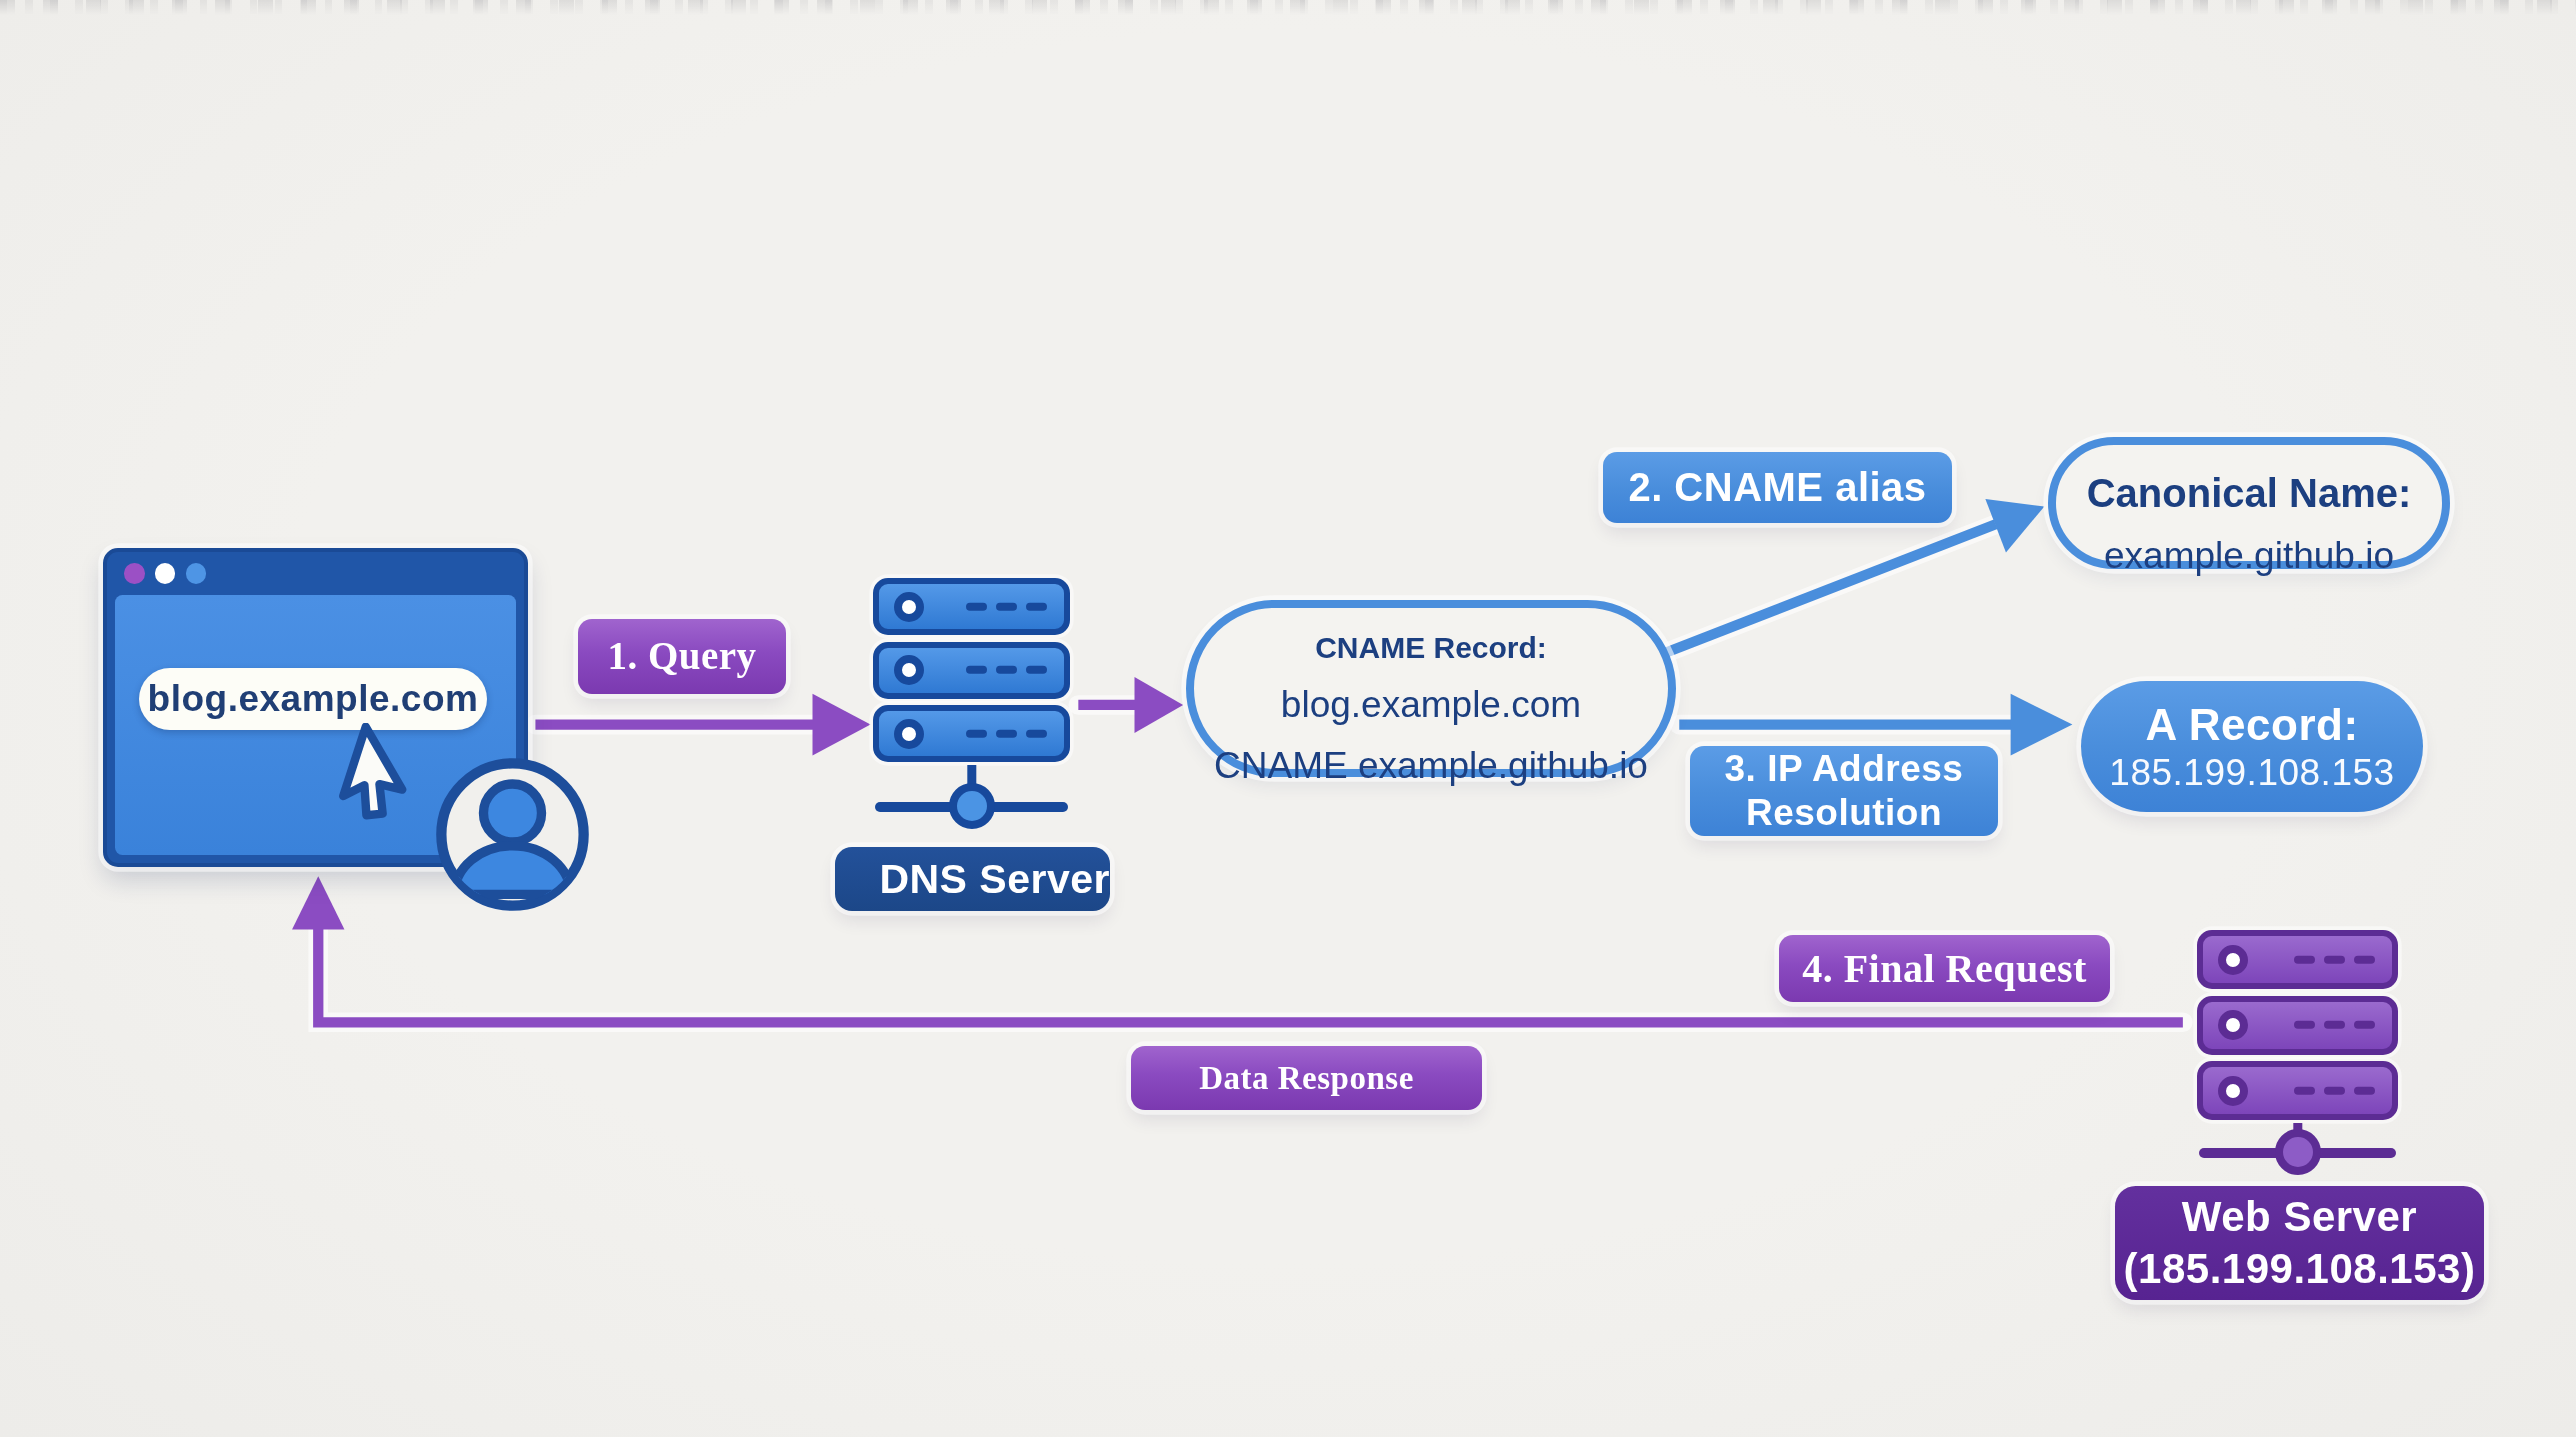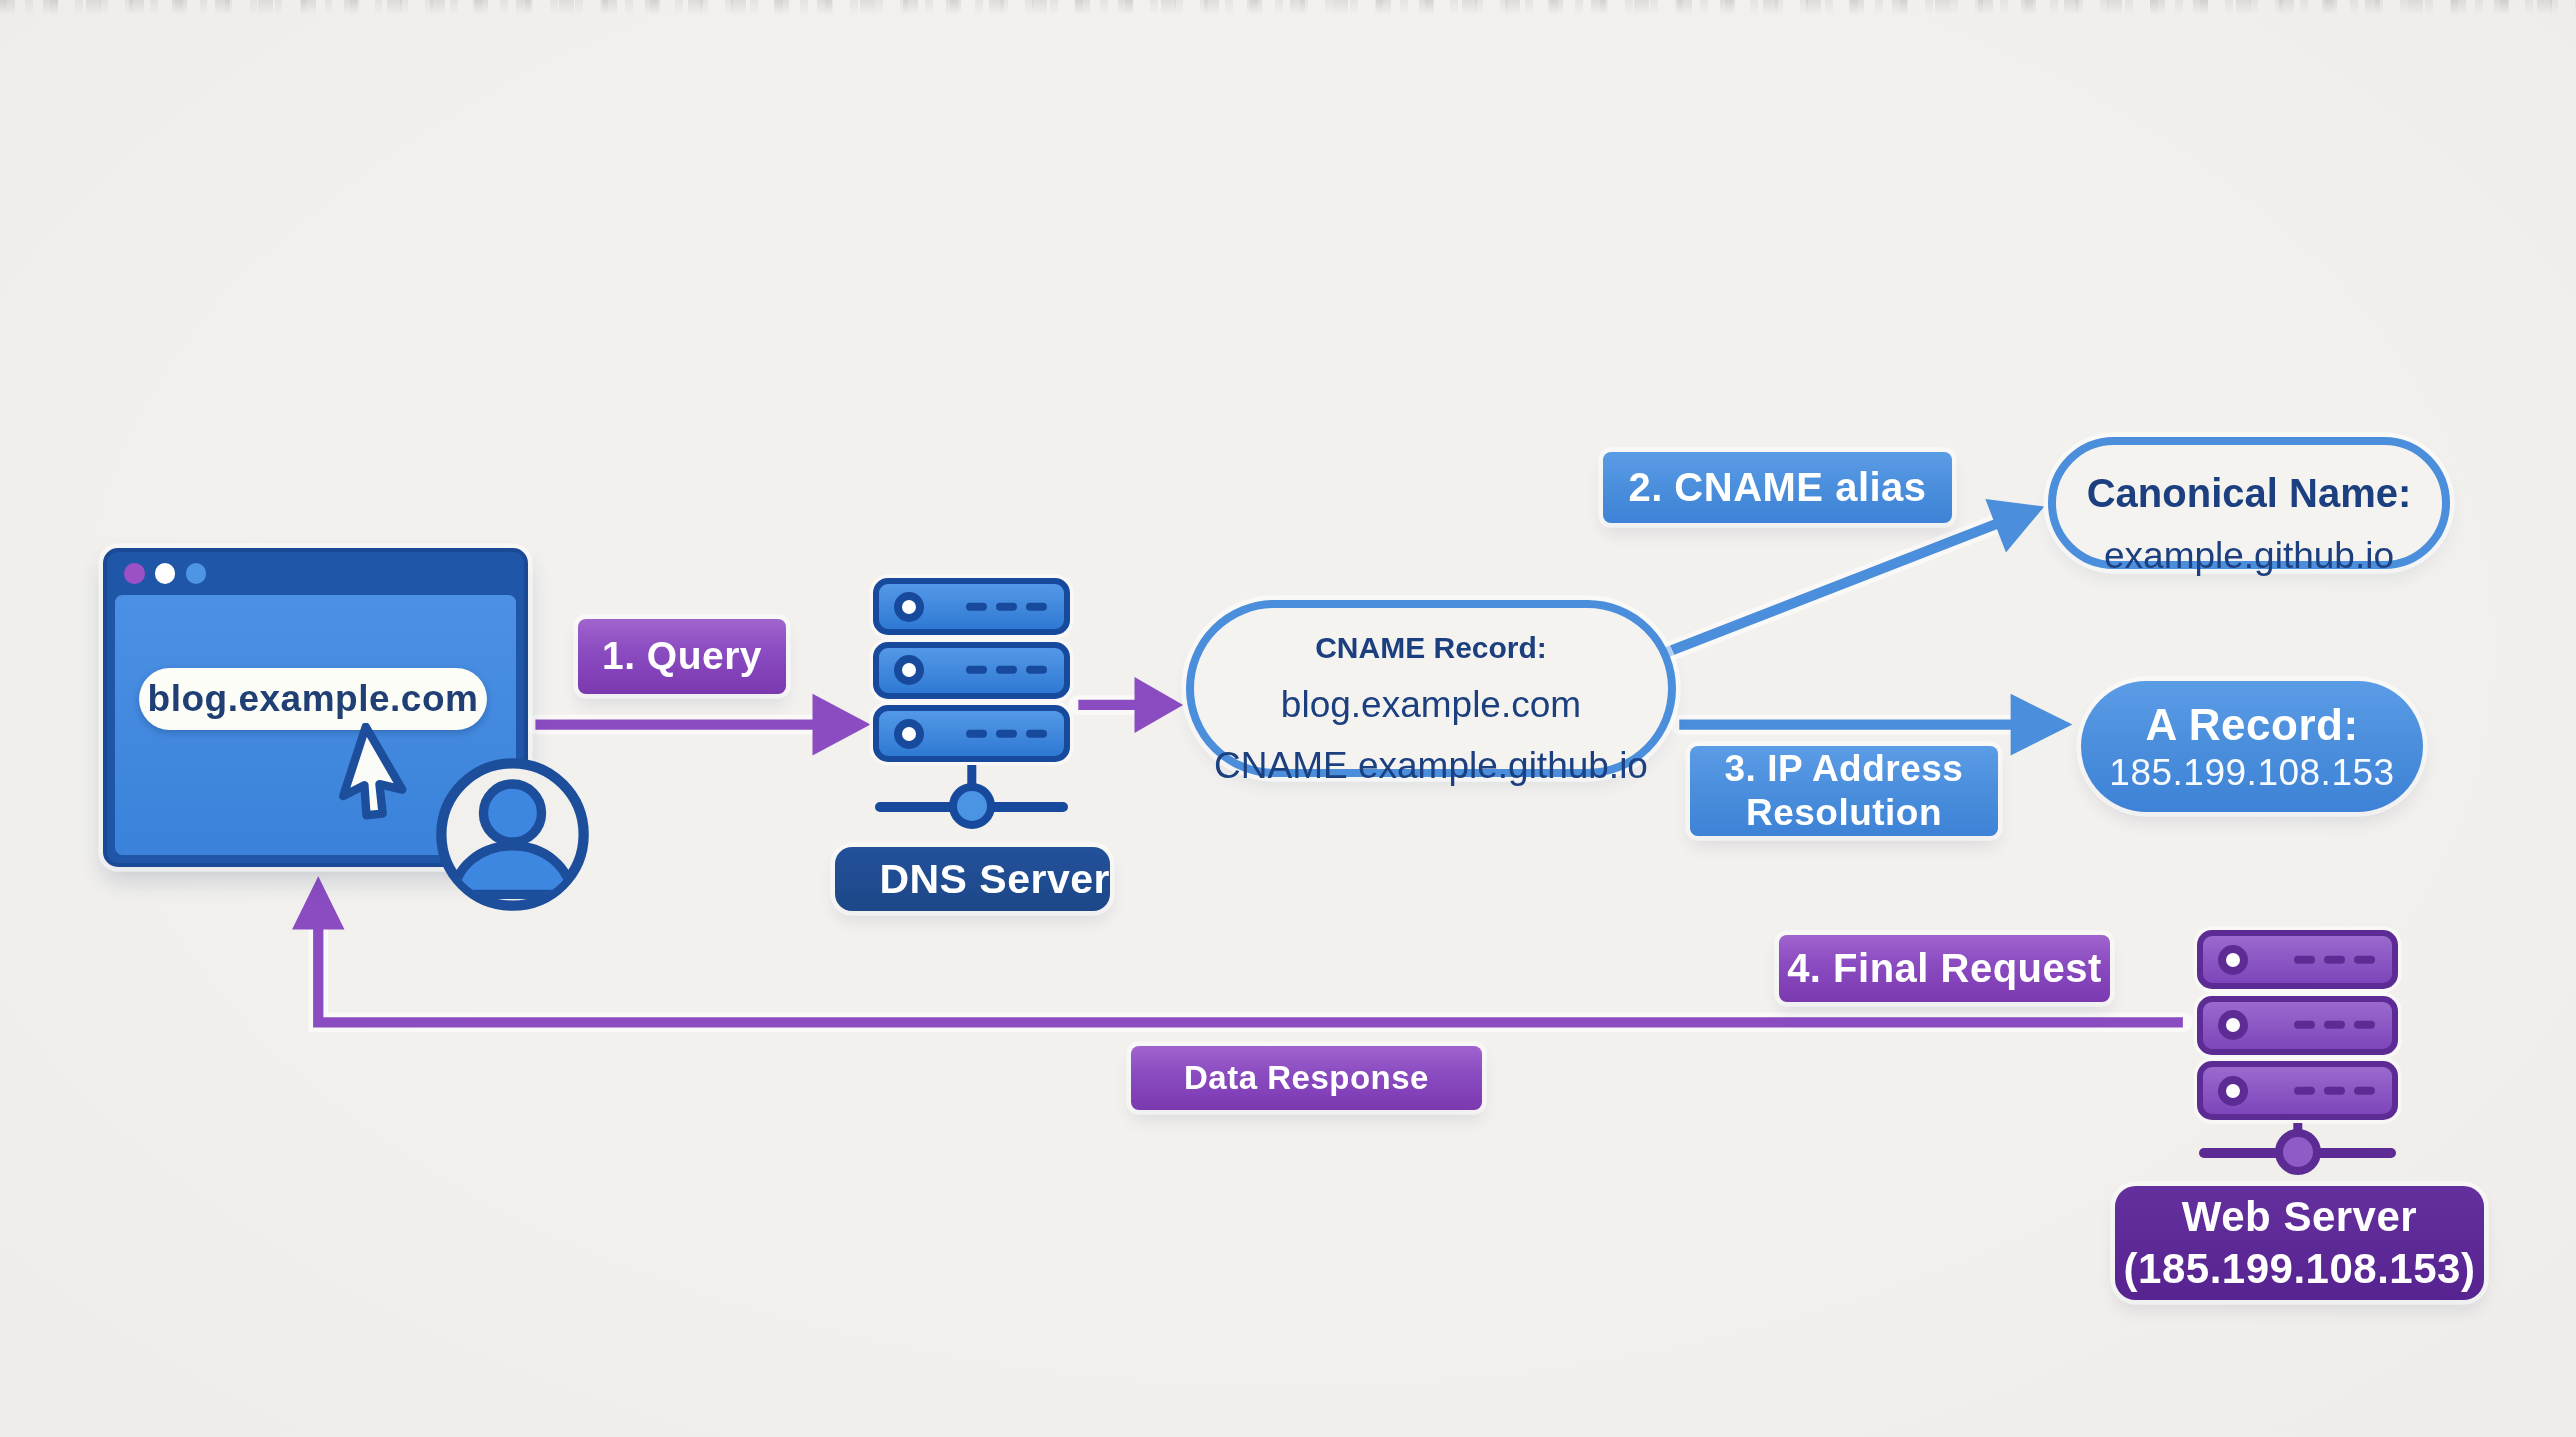--- a/index.html
+++ b/index.html
@@ -14,25 +14,25 @@
     background:
       repeating-linear-gradient(90deg, rgba(60,60,72,.22) 0 15px, transparent 15px 43px),
       repeating-linear-gradient(90deg, rgba(60,60,72,.14) 0 7.5px, transparent 7.5px 25px);
     -webkit-mask-image:linear-gradient(180deg,#000 0,transparent 100%);
     mask-image:linear-gradient(180deg,#000 0,transparent 100%);
   }
   .abs{position:absolute;}
   
   .chip{
     position:absolute;display:flex;flex-direction:column;align-items:center;justify-content:center;
-    color:#fff;font-weight:700;border-radius:8px;text-align:center;line-height:1.18;
+    color:#fff;font-weight:700;border-radius:14px;text-align:center;line-height:1.18;
     box-shadow:0 0 0 4.7px rgba(255,255,255,.55), 0 9.4px 17px rgba(40,30,80,.10);
     letter-spacing:0.5px;
   }
-  .chip.purple{background:linear-gradient(180deg,#a064ce 0%,#8a4ac0 45%,#7b39b0 100%);}
+  .chip.purple{background:linear-gradient(180deg,#a064ce 0%,#8a4ac0 45%,#7b39b0 100%);font-family:Liberation Serif, serif;}
   .chip.blue{background:linear-gradient(180deg,#5b9ce6 0%,#4a8edc 50%,#3d82d6 100%);}
   .chip.navy{background:linear-gradient(180deg,#23519a 0%,#1c4788 100%);border-radius:17px;}
   .chip.darkpurple{background:linear-gradient(180deg,#63309e 0%,#572391 100%);border-radius:20.6px;}
   
   .bubble{
     position:absolute;display:flex;flex-direction:column;align-items:center;justify-content:center;
     background:#f4f3f0;border:8.4px solid #4a8edc;text-align:center;color:#1c3f80;line-height:1.22;
     box-shadow:0 0 0 4.7px rgba(255,255,255,.6), 0 9.4px 17px rgba(40,50,100,.08);
   }
   .bubble .b-title{font-weight:700;margin-top:41px;}

